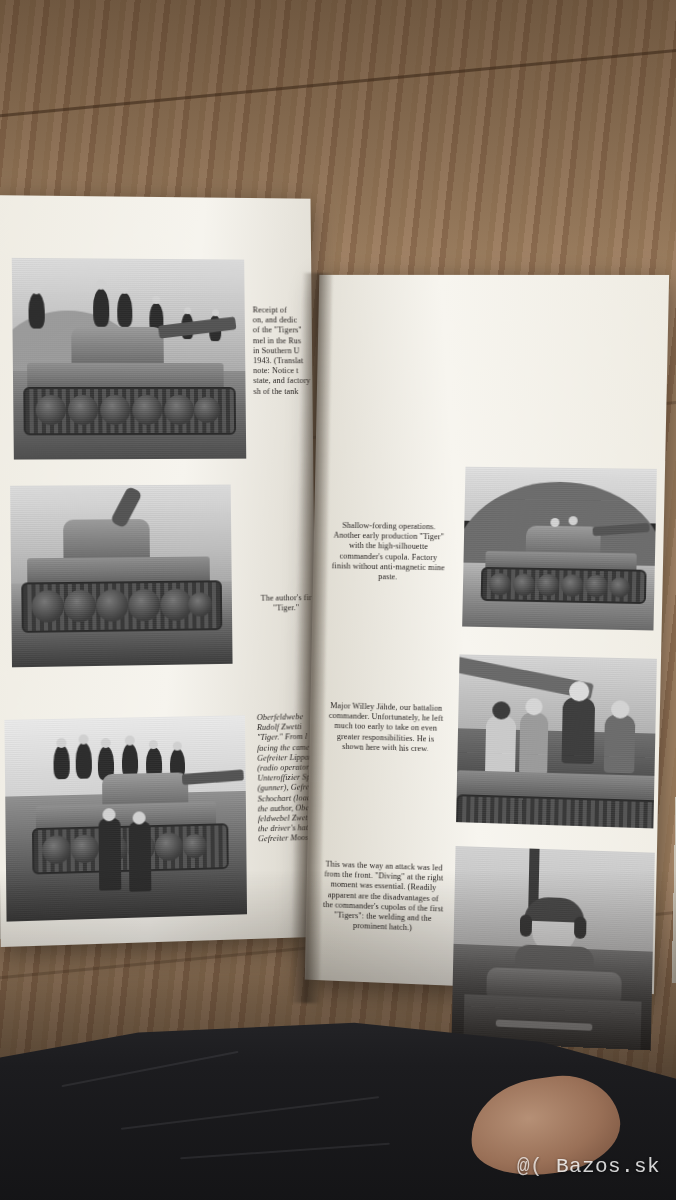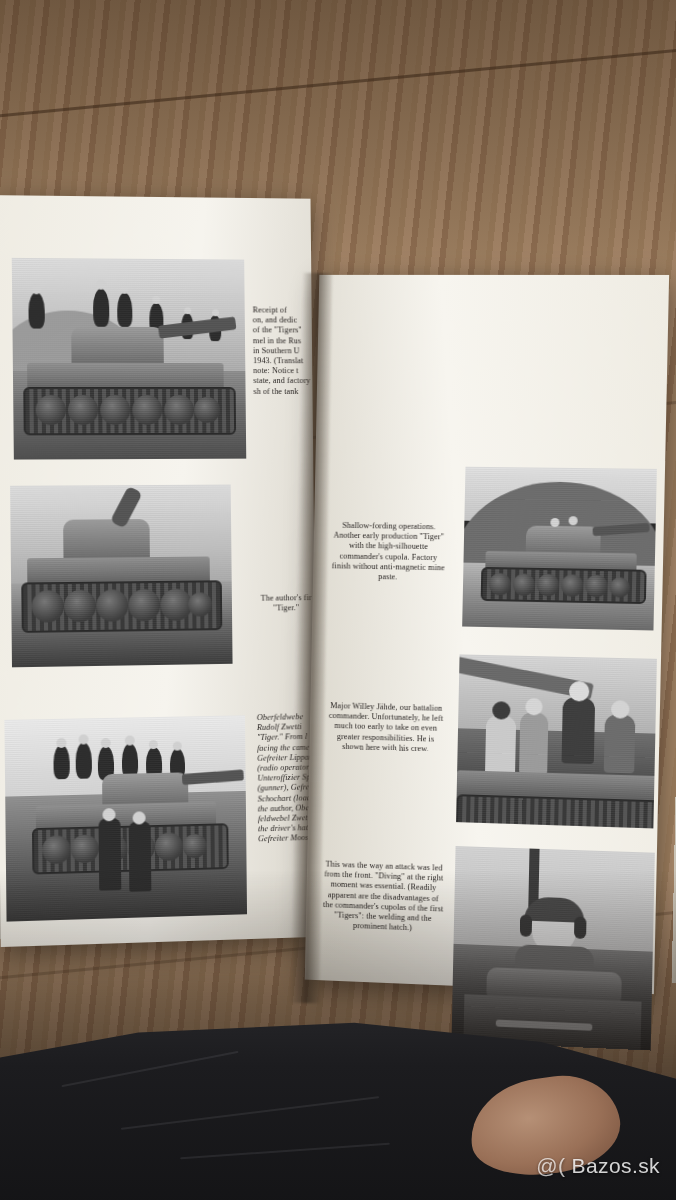--- a/index.html
+++ b/index.html
@@ -217,21 +217,21 @@
     text-align: left;
   }
   .caption.italic { font-style: italic; }
 
   
   .watermark {
     position: absolute;
     right: 16px;
     bottom: 22px;
     color: rgba(255,255,255,0.82);
-    font-family: Liberation Sans, sans-serif;
+    font-family: Liberation Mono, monospace;
     font-size: 21px;
     letter-spacing: 0.4px;
     text-shadow: 0 1px 3px rgba(0,0,0,0.6);
   }
   .watermark .at { opacity: .85; }
 </style>
 </head>
 <body>
 
 <div class="scene">

